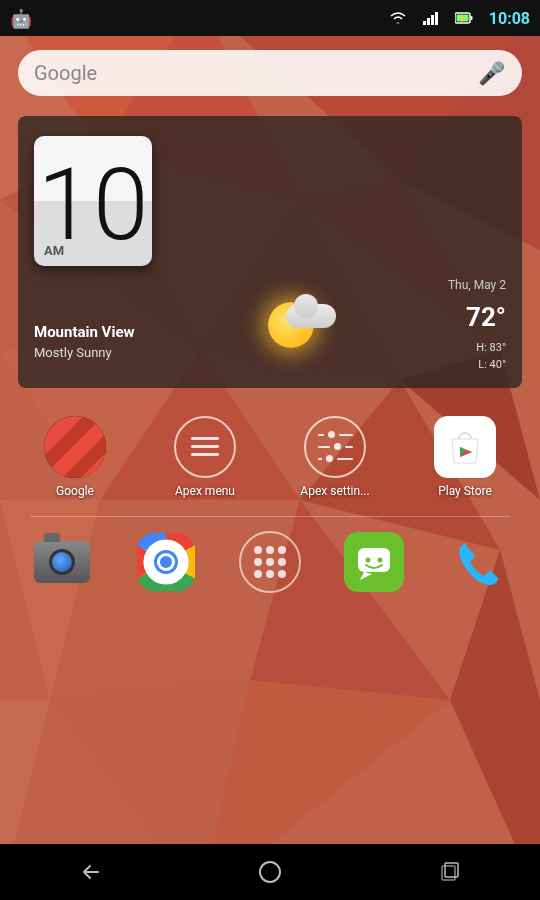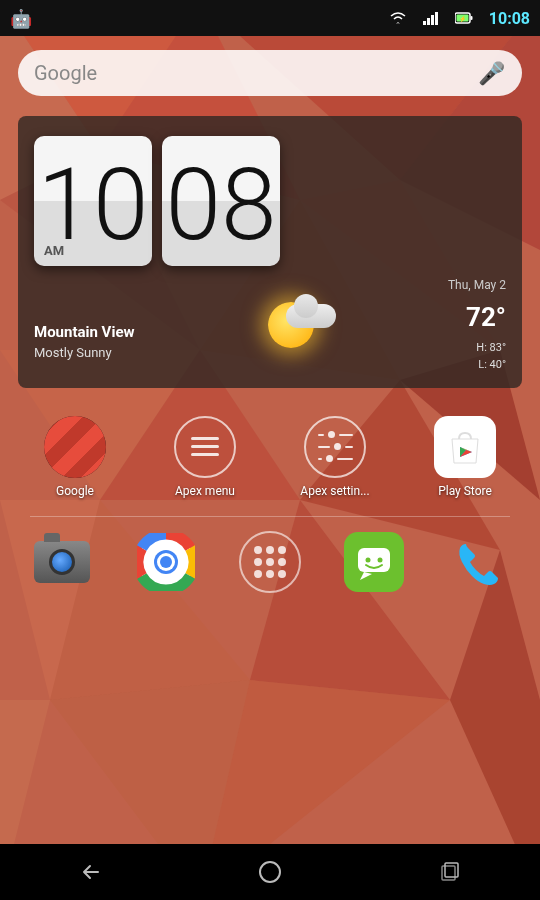--- a/index.html
+++ b/index.html
@@ -475,23 +475,20 @@
     <span class="mic-icon">🎤</span>
   </div>
 </div>
 
 <div class="clock-widget">
   <div class="clock-top">
     <div class="flip-card">
       <span class="flip-card-num">10</span>
       <span class="flip-card-am">AM</span>
     </div>
-    <div class="flip-card">
-      <span class="flip-card-num">08</span>
-    </div>
   </div>
   <div class="clock-bottom">
     <div class="clock-location">
       <div class="city">Mountain View</div>
       <div class="condition">Mostly Sunny</div>
     </div>
     <div class="weather-icon-wrap">
       <div style="position:relative; display:flex; align-items:center;">
         <div class="sun-circle"></div>
         <div class="cloud-over"></div>

